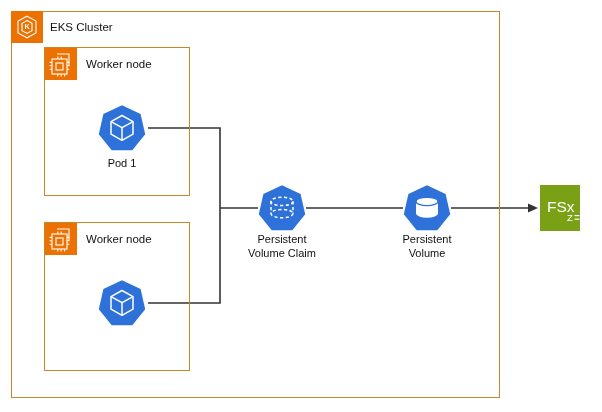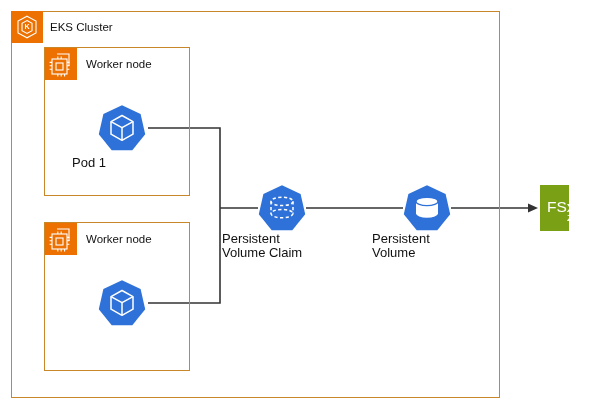--- a/index.html
+++ b/index.html
@@ -67,37 +67,37 @@
     height: 52px;
   }
   .k8s-node svg { display: block; width: 52px; height: 52px; }
   #pod1-icon { left: 96px; top: 102px; }
   #pod2-icon { left: 96px; top: 277px; }
   #pvc-icon  { left: 256px; top: 182px; }
   #pv-icon   { left: 401px; top: 182px; }
 
   .node-label {
     position: absolute;
-    font-size: 13px;
+    font-size: 11px;
     color: #111111;
-    text-align: left;
+    text-align: center;
     line-height: 14px;
     white-space: pre-line;
   }
   #pod1-label { left: 72px; top: 156px; width: 100px; }
   #pod2-label { left: 72px; top: 331px; width: 100px; }
   #pvc-label  { left: 222px; top: 232px; width: 120px; }
   #pv-label   { left: 372px; top: 232px; width: 110px; }
 
   
   #fsx-icon {
     position: absolute;
     left: 540px;
     top: 185px;
-    width: 29px;
+    width: 40px;
     height: 46px;
     background: #7AA116;
   }
   #fsx-icon svg { display: block; width: 46px; height: 46px; }
 </style>
 </head>
 <body>
 
 <div id="canvas">
 

